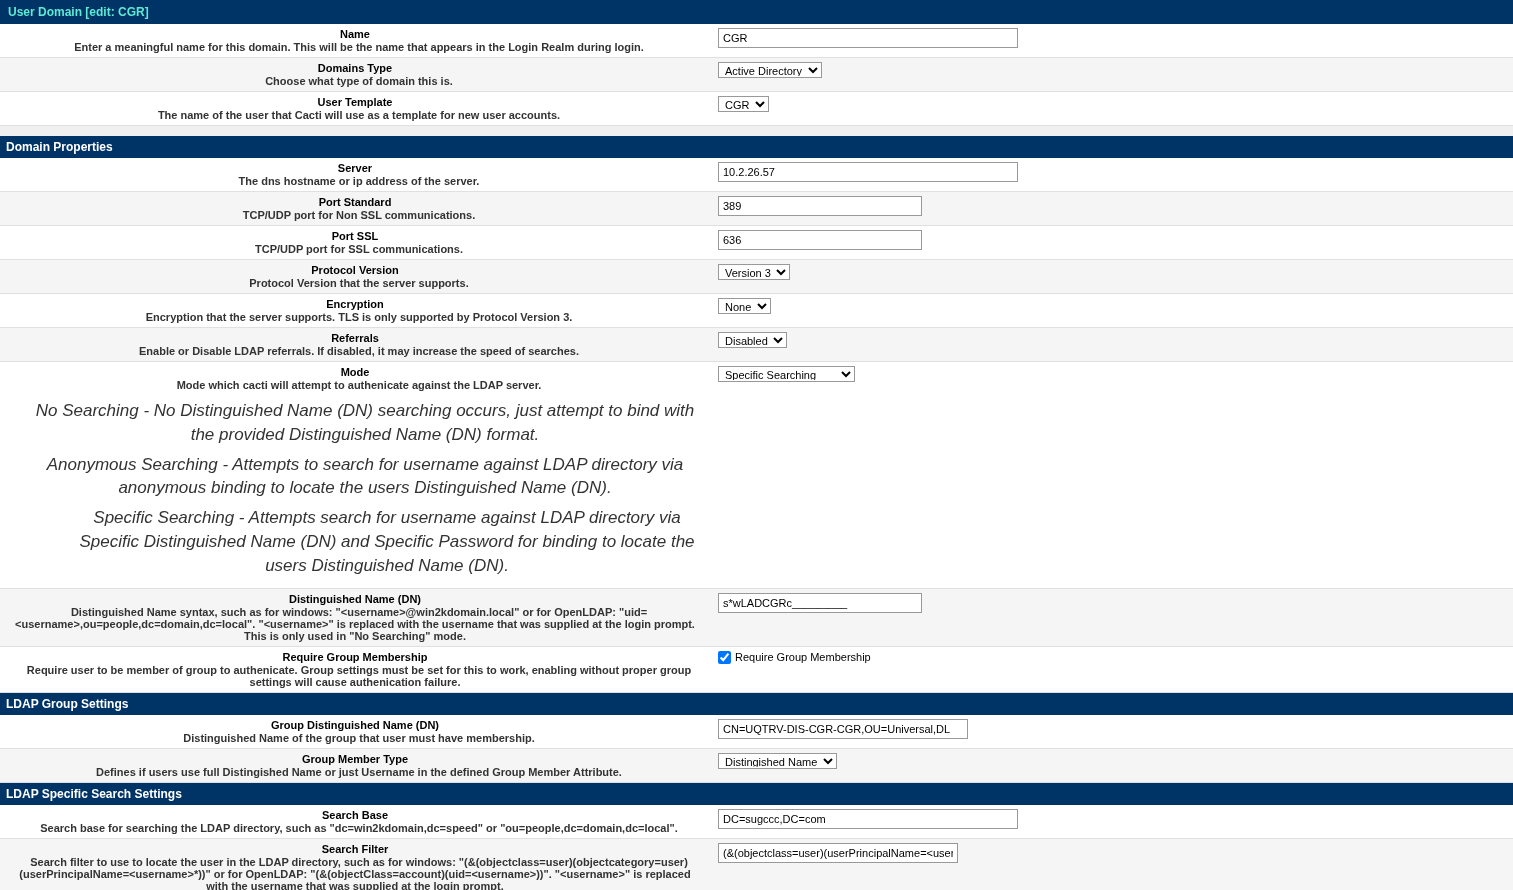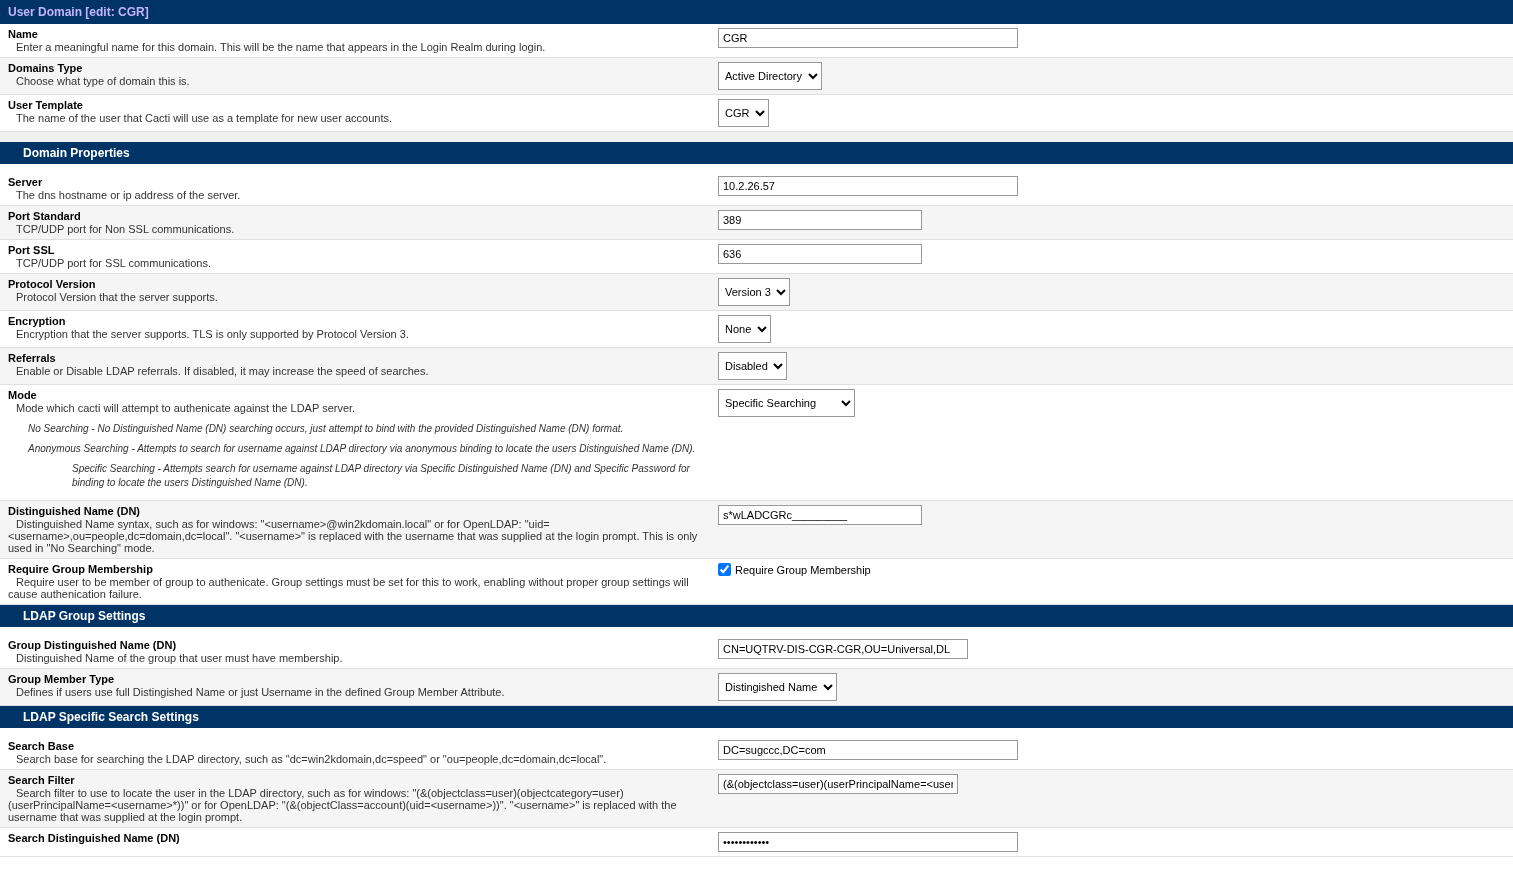--- a/index.html
+++ b/index.html
@@ -12,49 +12,50 @@
     .page-wrapper {
       width: 1513px;
       min-height: 890px;
       background: #fff;
     }
     .section-header {
       background: #003366;
       color: #fff;
       font-weight: bold;
       font-size: 12px;
-      padding: 4px 23px;
-      margin-bottom: 8px;
+      padding: 4px 6px;
+      margin-bottom: 0;
     }
     .form-table {
       width: 100%;
       border-collapse: collapse;
       margin-bottom: 0;
     }
     .form-table td {
       padding: 4px 8px;
       vertical-align: top;
       border-bottom: 1px solid #e0e0e0;
     }
     .form-table tr:nth-child(even) td {
       background: #f5f5f5;
     }
     .form-table tr:nth-child(odd) td {
       background: #ffffff;
     }
     .label-cell {
       width: 710px;
+      text-align: center;
     }
     .field-label {
       font-weight: bold;
       display: block;
       margin-bottom: 1px;
     }
     .field-desc {
-      font-weight: normal;
+      font-weight: bold;
       color: #333;
       padding-left: 8px;
     }
     .input-cell {
       width: auto;
       vertical-align: top;
       padding-top: 4px;
     }
     input[type="text"], input[type="password"] {
       border: 1px solid #999;
@@ -63,41 +64,41 @@
       height: 20px;
       width: 204px;
     }
     input[type="text"].wide {
       width: 300px;
     }
     select {
       border: 1px solid #999;
       padding: 1px 2px;
       font-size: 11px;
-      height: 28px;
+      height: 16px;
       background: #fff;
     }
     .checkbox-row {
       display: flex;
       align-items: center;
       gap: 4px;
     }
     .mode-description {
-      font-size: 10px;
+      font-size: 17px;
       color: #333;
       margin-bottom: 6px;
       line-height: 1.4;
     }
     .mode-description em {
       font-style: italic;
       font-weight: normal;
     }
     .page-title-bar {
       background: #003366;
-      color: #c4b5fd;
+      color: #5eead4;
       font-weight: bold;
       font-size: 12px;
       padding: 5px 8px;
     }
     .section-gap {
       height: 10px;
       background: #f0f0f0;
     }
     .dn-input {
       width: 250px;

